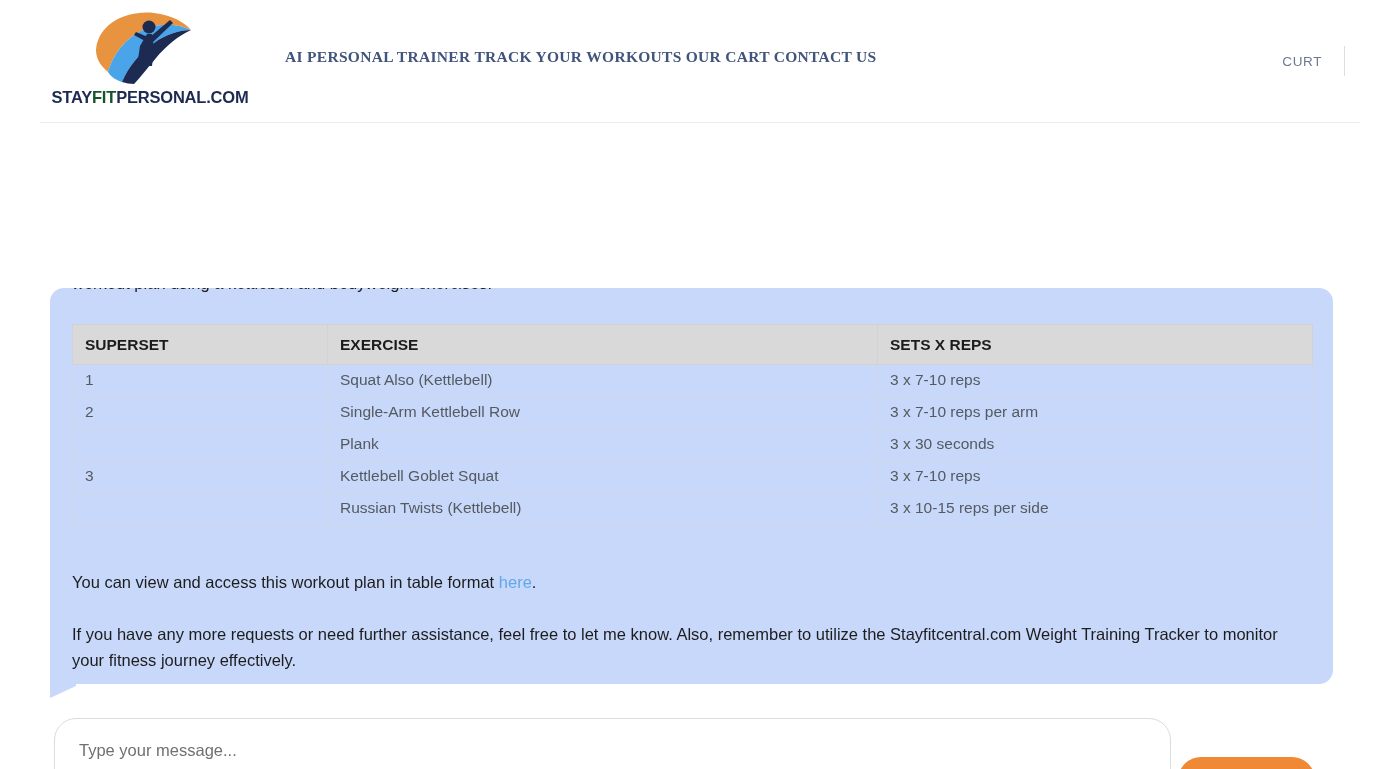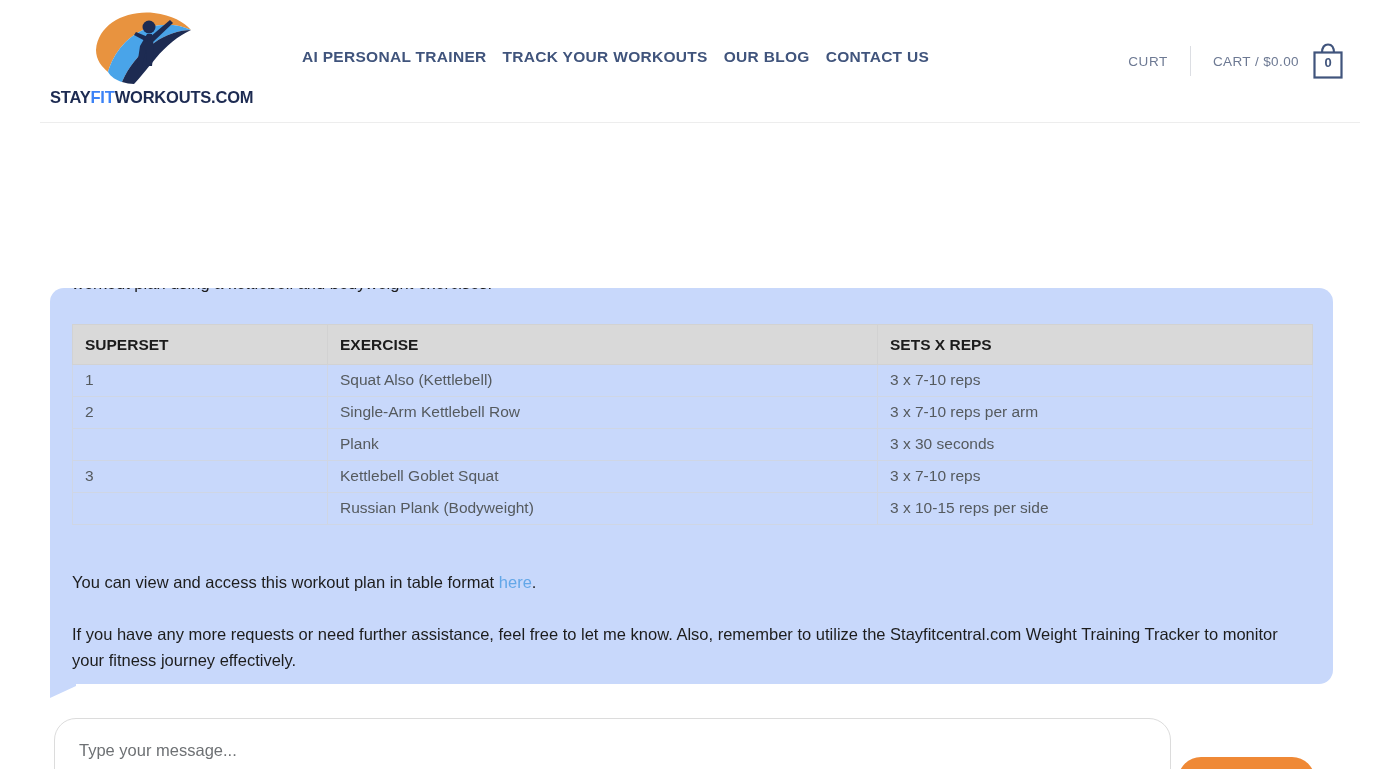--- a/index.html
+++ b/index.html
@@ -44,30 +44,31 @@
     position: absolute;
     left: 0; top: 80px;
     width: 200px;
     text-align: center;
     font-size: 16.5px;
     font-weight: bold;
     letter-spacing: -0.2px;
     color: #1d2b52;
     white-space: nowrap;
   }
-  .logo-word .fit { color: #3b82f6; }
+  .logo-word .fit { color: #14532d; }
 
   
   .main-nav {
     position: absolute;
-    left: 262px;
+    left: 245px;
     top: 48px;
     display: flex;
     align-items: center;
-    gap: 16px;
+    gap: 4px;
+    font-family: Liberation Serif, serif;
   }
   .nav-link {
     font-size: 15.5px;
     font-weight: bold;
     letter-spacing: 0.3px;
     color: #40547c;
     white-space: nowrap;
     text-decoration: none;
     cursor: pointer;
   }
@@ -260,43 +261,33 @@
         <svg viewBox="0 0 110 74" width="110" height="74">
           <path d="M4 40 C6 14 34 0 62 3 C80 5 92 12 99 20 C86 14 70 13 56 18 C36 25 22 42 16 62 C10 57 4 50 4 40 Z" fill="#e8933f"></path>
           <path d="M16 62 C22 42 36 25 56 18 C70 13 86 14 99 20 C88 20 74 24 62 33 C46 44 36 58 30 72 C24 70 19 67 16 62 Z" fill="#49a4e9"></path>
           <path d="M30 72 C36 58 46 44 62 33 C74 24 88 20 99 20 C86 26 74 36 64 48 C54 60 46 70 42 74 C38 74 34 73 30 72 Z" fill="#1d2b52"></path>
           <circle cx="57" cy="17" r="6.5" fill="#1d2b52"></circle>
           <path d="M55 24 L60 24 L62 38 L60 56 L55 56 L54 40 L50 56 L45 56 L48 36 Z" fill="#1d2b52"></path>
           <path d="M56 27 L44 22 L42 25 L55 32 Z" fill="#1d2b52"></path>
           <path d="M58 27 L78 10 L81 13 L60 33 Z" fill="#1d2b52"></path>
         </svg>
       </div>
-      <div class="logo-word"><span>STAY</span><span class="fit">FIT</span><span>WORKOUTS.COM</span></div>
+      <div class="logo-word"><span>STAY</span><span class="fit">FIT</span><span>PERSONAL.COM</span></div>
     </div>
 
     <nav class="main-nav">
       <a class="nav-link">AI PERSONAL TRAINER</a>
       <a class="nav-link">TRACK YOUR WORKOUTS</a>
-      <a class="nav-link">OUR BLOG</a>
+      <a class="nav-link">OUR CART</a>
       <a class="nav-link">CONTACT US</a>
     </nav>
 
     <div class="header-right">
       <div class="account-link">CURT</div>
       <div class="hdr-divider"></div>
-      <div class="cart-link">
-        <span class="cart-text">CART / $0.00</span>
-        <span class="cart-bag">
-          <svg viewBox="0 0 34 38" width="34" height="38">
-            <path d="M11 11 C11 5 13.5 2.5 17 2.5 C20.5 2.5 23 5 23 11" fill="none" stroke="#40547c" stroke-width="2.2"></path>
-            <rect x="3.5" y="10.5" width="27" height="25" fill="none" stroke="#40547c" stroke-width="2.2"></rect>
-          </svg>
-          <span class="cart-count">0</span>
-        </span>
-      </div>
     </div>
 
   </div>
 </header>
 
 <main class="chat-area">
 
   <div class="bubble">
     <div class="clipped-line">workout plan using a kettlebell and bodyweight exercises:</div>
 
@@ -329,21 +320,21 @@
           <td>Plank</td>
           <td>3 x 30 seconds</td>
         </tr>
         <tr>
           <td>3</td>
           <td>Kettlebell Goblet Squat</td>
           <td>3 x 7-10 reps</td>
         </tr>
         <tr>
           <td></td>
-          <td>Russian Plank (Bodyweight)</td>
+          <td>Russian Twists (Kettlebell)</td>
           <td>3 x 10-15 reps per side</td>
         </tr>
       </tbody>
     </table>
 
     <p class="bubble-p p-note">If you have any more requests or need further assistance, feel free to let me know. Also, remember to utilize the Stayfitcentral.com Weight Training Tracker to monitor your fitness journey effectively.</p>
 
     <p class="bubble-p p-here"><span>You can view and access this workout plan in table format </span><a class="inline-link">here</a><span>.</span></p>
   </div>
 

